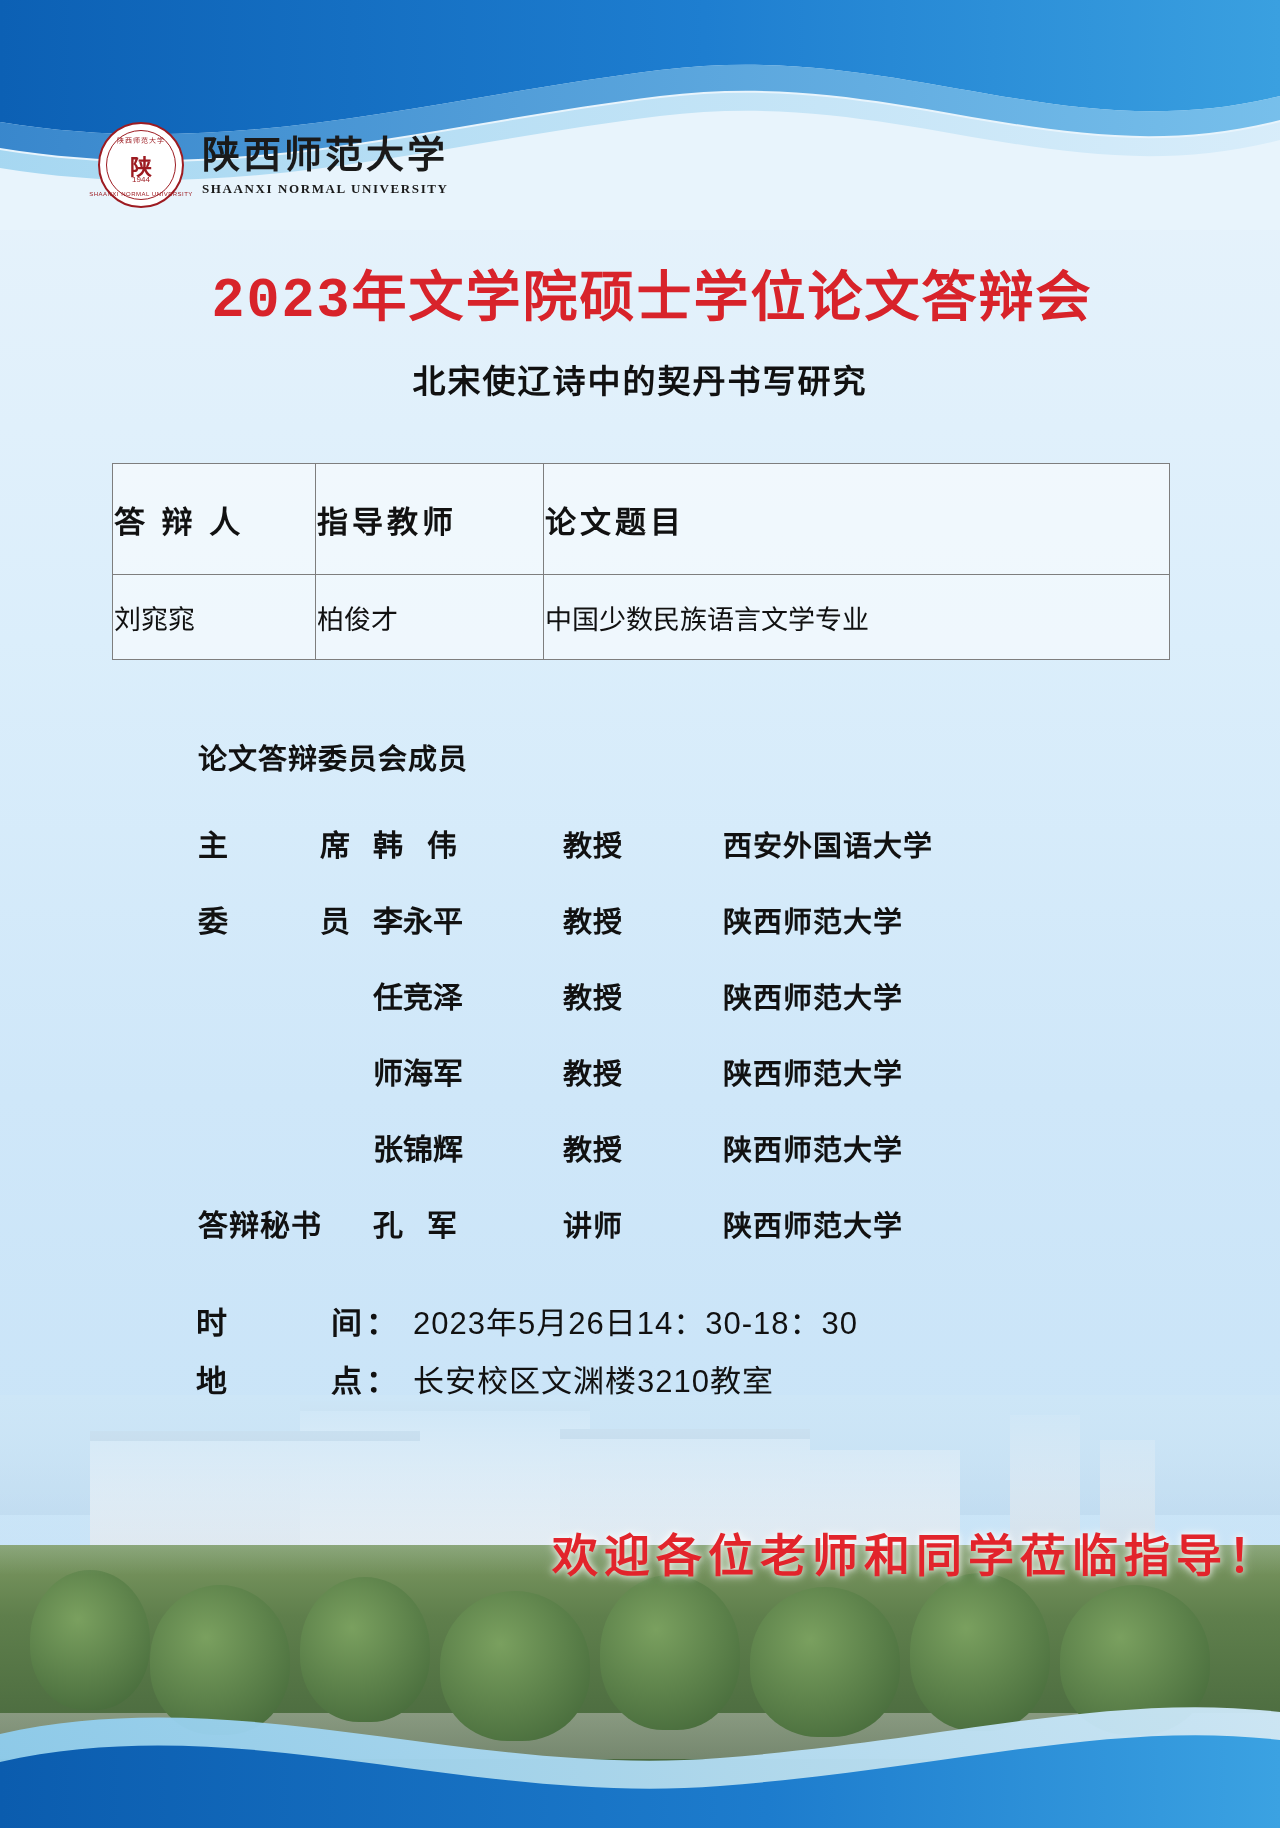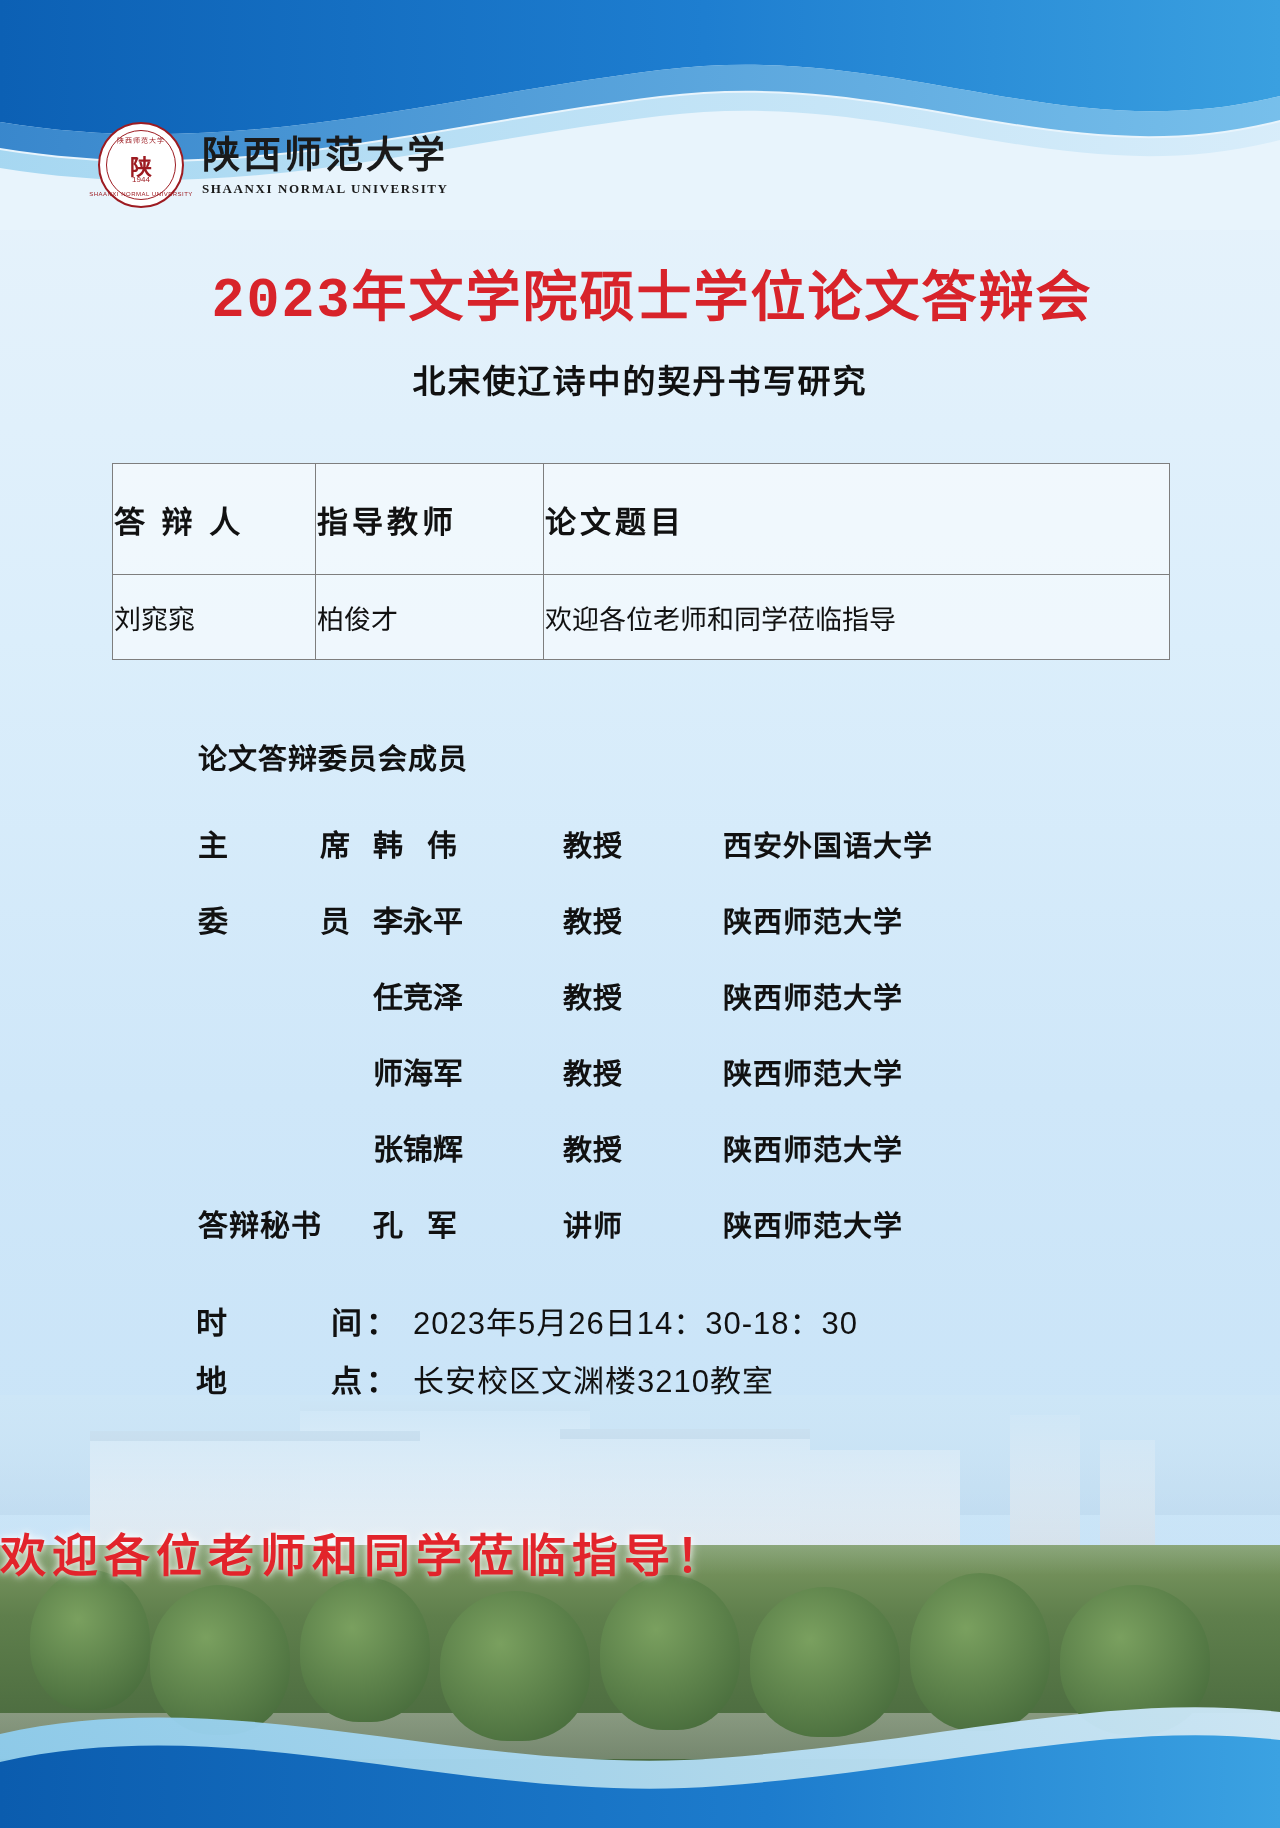--- a/index.html
+++ b/index.html
@@ -342,21 +342,21 @@
     font-weight: normal;
     color: #111;
     letter-spacing: 1px;
   }
 
   .welcome {
     position: absolute;
     left: 0;
     top: 1519px;
     width: 1280px;
-    text-align: left;
+    text-align: right;
     font-size: 46px;
     font-weight: bold;
     color: #e2242b;
     letter-spacing: 6px;
     font-family: Liberation Serif, serif;
     text-shadow: 0 0 6px rgba(255,255,255,.85), 0 0 12px rgba(255,255,255,.7);
   }
 </style>
 </head>
 <body>
@@ -452,21 +452,21 @@
         <tr>
           <th class="col-a">答 辩 人</th>
           <th class="col-b">指导教师</th>
           <th>论文题目</th>
         </tr>
       </thead>
       <tbody>
         <tr>
           <td>刘窕窕</td>
           <td>柏俊才</td>
-          <td>欢迎各位老师和同学莅临指导</td>
+          <td>中国少数民族语言文学专业</td>
         </tr>
       </tbody>
     </table>
 
     <div class="sec-head">论文答辩委员会成员</div>
 
     <div class="committee">
 
       <div class="crow">
         <div class="role spread">

